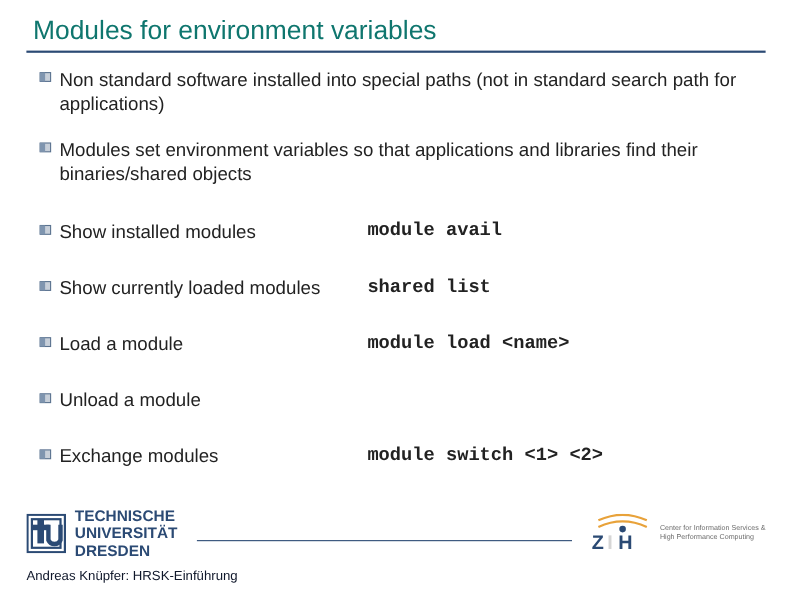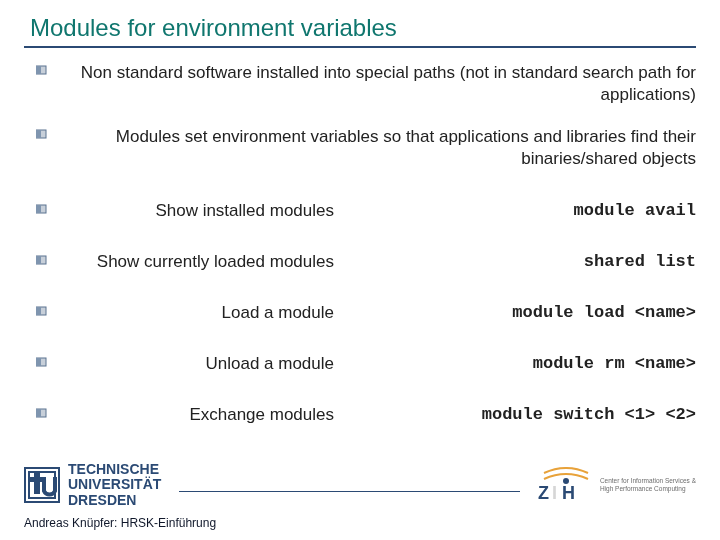--- a/index.html
+++ b/index.html
@@ -26,21 +26,20 @@
     margin: 0 0 4px 0;
     padding-left: 6px;
   }
   .title-rule {
     border: none;
     border-top: 2px solid #2b4a74;
     margin: 0 0 14px 0;
   }
   .content {
     padding-left: 12px;
-    text-align: right;
   }
   .bullet-block {
     display: flex;
     margin-bottom: 20px;
   }
   .bullet-icon {
     flex: 0 0 18px;
     padding-top: 2px;
   }
   .bullet-icon svg { display: block; }
@@ -187,21 +186,20 @@
       </div>
 
       <div class="cmd-row">
         <span class="bullet-icon">
           <svg width="12" height="12">
               <rect x="0" y="2" width="10" height="8" fill="#c7cfd9" stroke="#5a728f" stroke-width="1"></rect>
               <rect x="0" y="2" width="5" height="8" fill="#7f95af"></rect>
             </svg>
         </span>
         <span class="cmd-label">Unload a module</span>
-        <span class="cmd-code">module rm &lt;name&gt;</span>
       </div>
 
       <div class="cmd-row">
         <span class="bullet-icon">
           <svg width="12" height="12">
               <rect x="0" y="2" width="10" height="8" fill="#c7cfd9" stroke="#5a728f" stroke-width="1"></rect>
               <rect x="0" y="2" width="5" height="8" fill="#7f95af"></rect>
             </svg>
         </span>
         <span class="cmd-label">Exchange modules</span>

